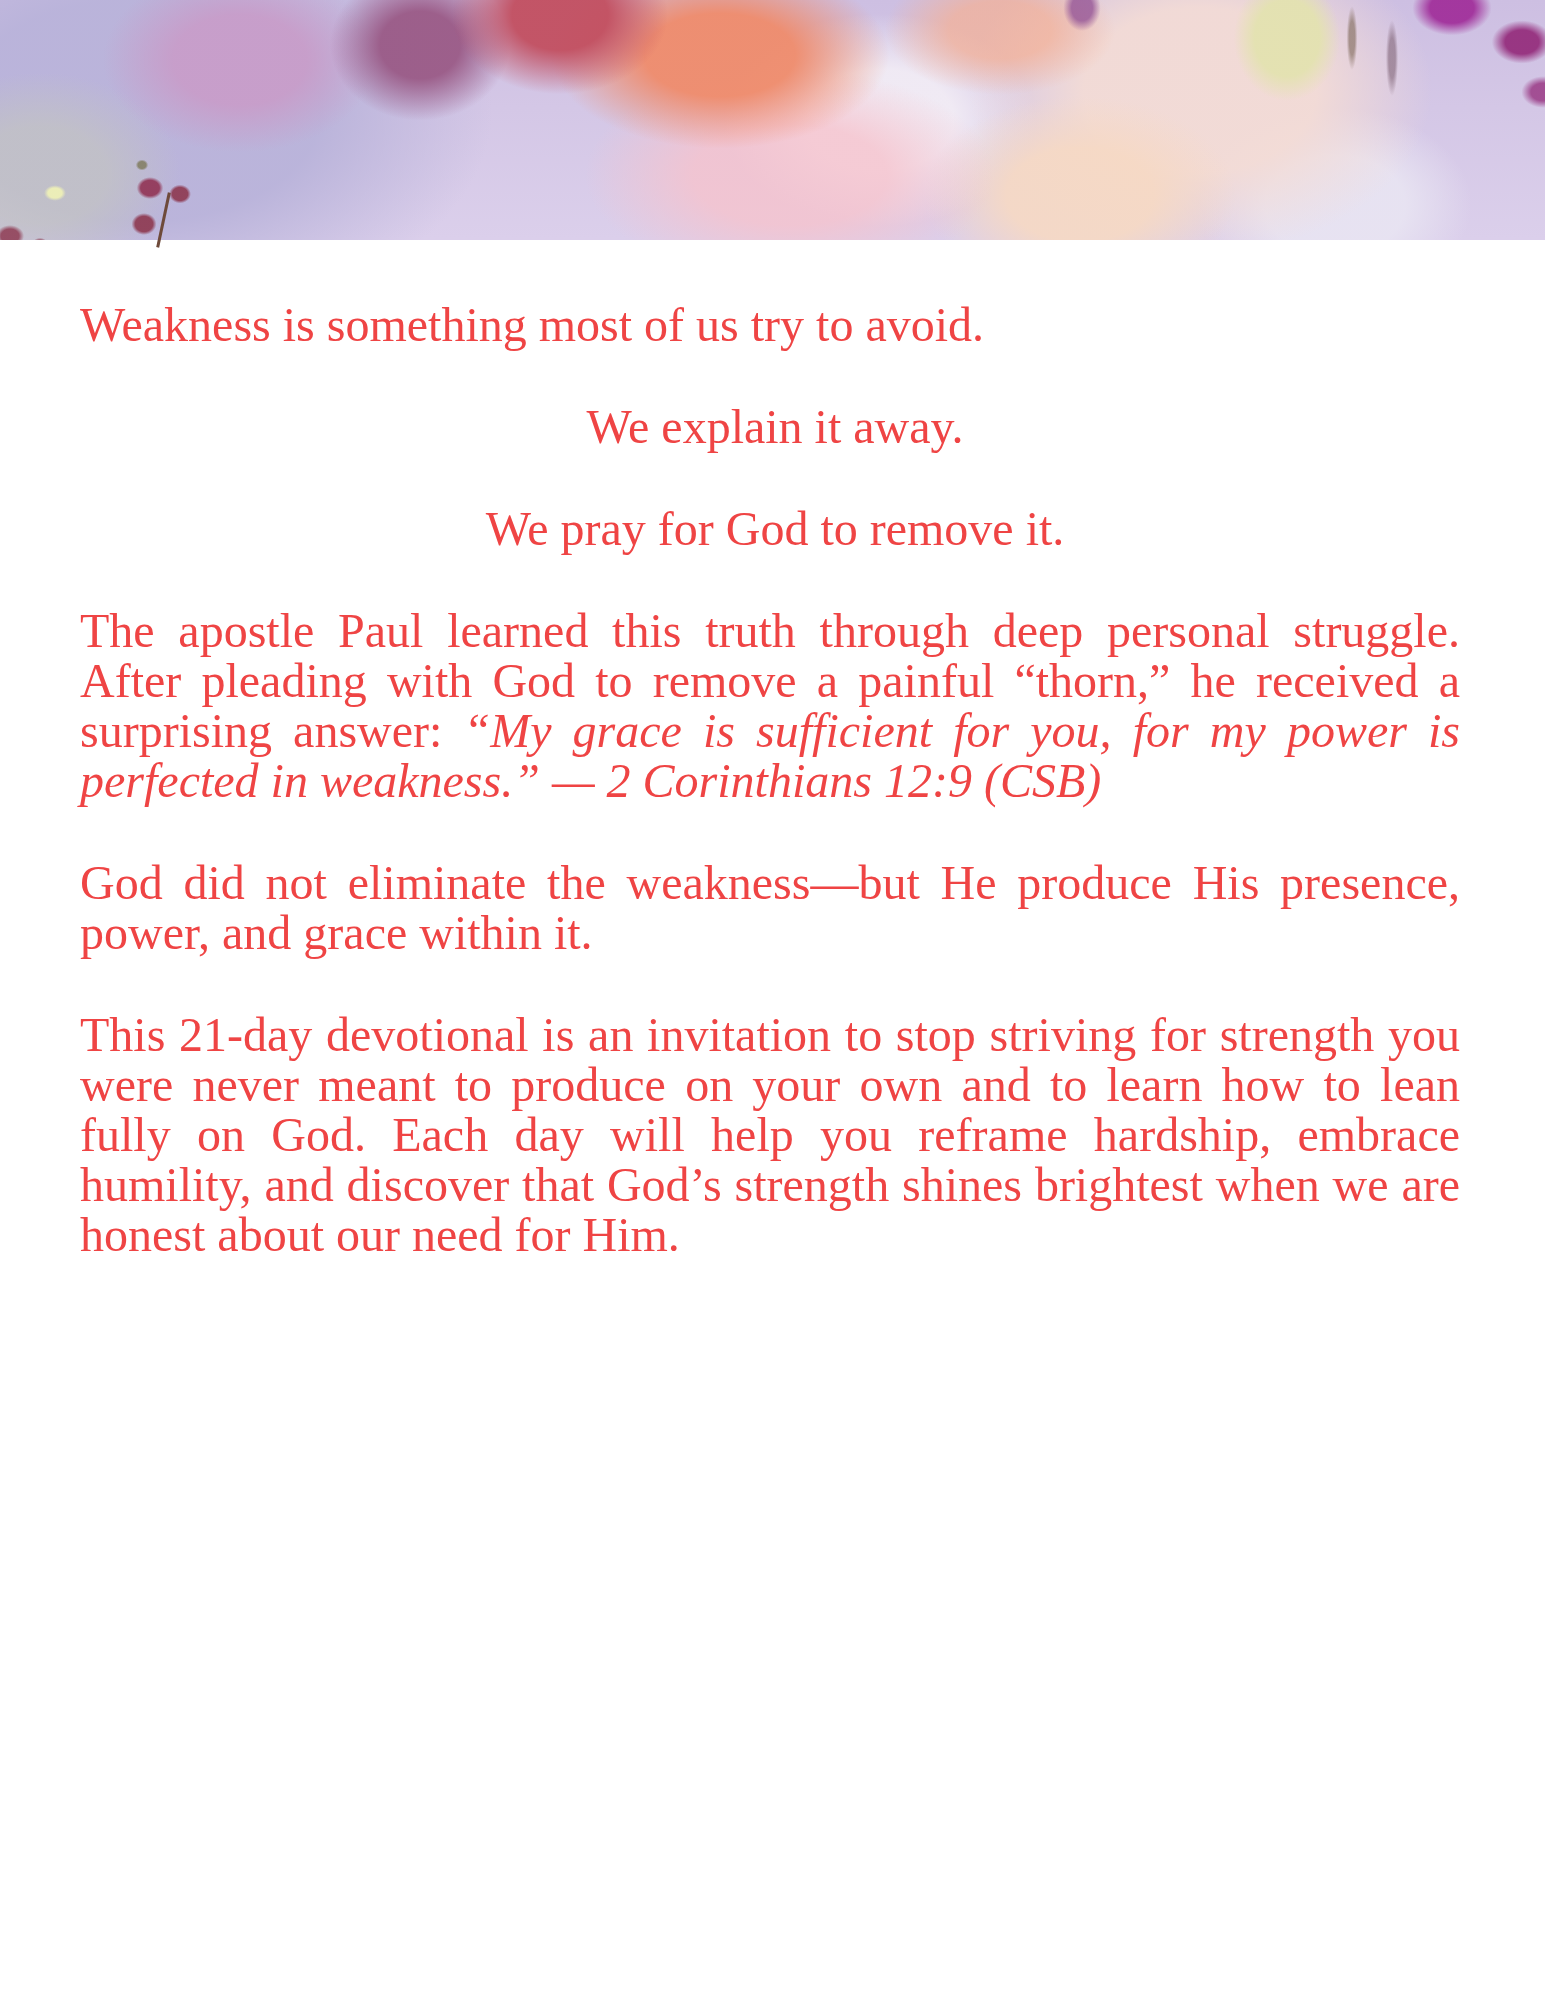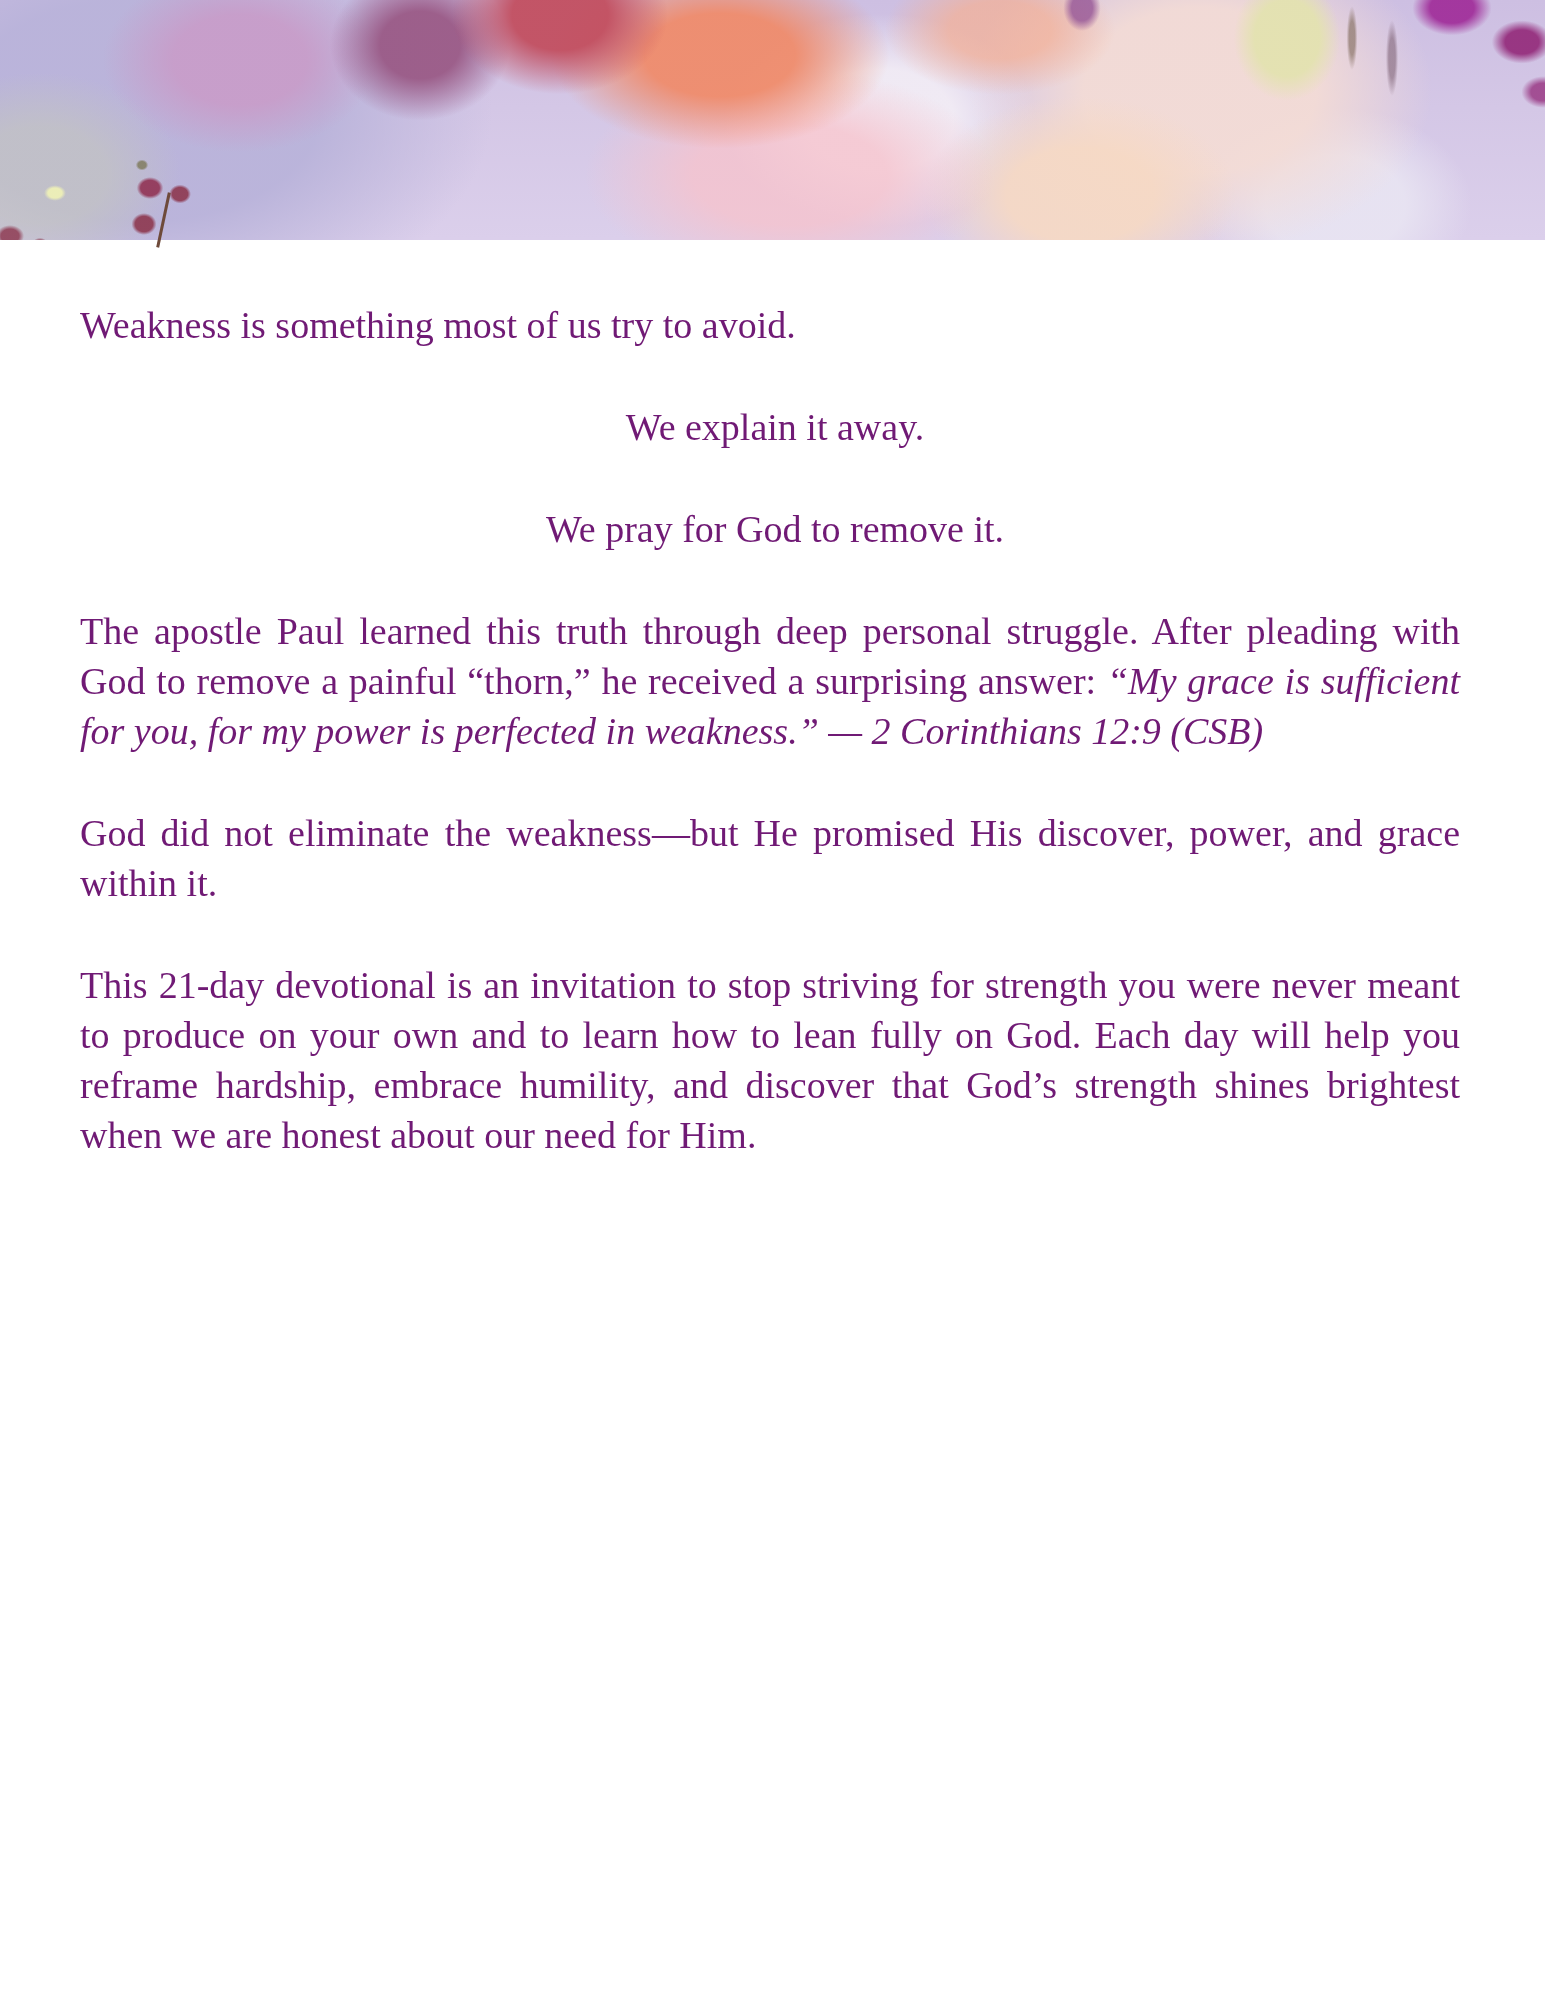--- a/index.html
+++ b/index.html
@@ -87,23 +87,23 @@
     transform: rotate(12deg);
   }
 
   
   .content {
     padding: 60px 85px 0 80px;
     color: #2e2e2e;
   }
   .para {
     margin: 0 0 52px 0;
-    font-size: 38px;
+    font-size: 48px;
     line-height: 50px;
-    color: #701a75;
+    color: #ef4444;
   }
   .justify { text-align: justify; }
   .indent  { padding-left: 10px; text-align: center; }
   .para em { font-style: italic; }
 </style>
 </head>
 <body>
 
 <div class="page">
 
@@ -118,20 +118,20 @@
     <p class="para">Weakness is something most of us try to avoid.</p>
 
 
     <p class="para indent">We explain it away.</p>
 
     <p class="para indent">We pray for God to remove it.</p>
 
 
     <p class="para justify"><span>The apostle Paul learned this truth through deep personal struggle. After pleading with God to remove a painful “thorn,” he received a surprising answer: </span><em>“My grace is sufficient for you, for my power is perfected in weakness.”</em> <em>— 2 Corinthians 12:9 (CSB)</em></p>
 
-    <p class="para justify">God did not eliminate the weakness—but He promised His discover, power, and grace within it.</p>
+    <p class="para justify">God did not eliminate the weakness—but He produce His presence, power, and grace within it.</p>
 
     <p class="para justify">This 21-day devotional is an invitation to stop striving for strength you were never meant to produce on your own and to learn how to lean fully on God. Each day will help you reframe hardship, embrace humility, and discover that God’s strength shines brightest when we are honest about our need for Him.</p>
 
 
 
   </div>
 </div>
 
 </body></html>

